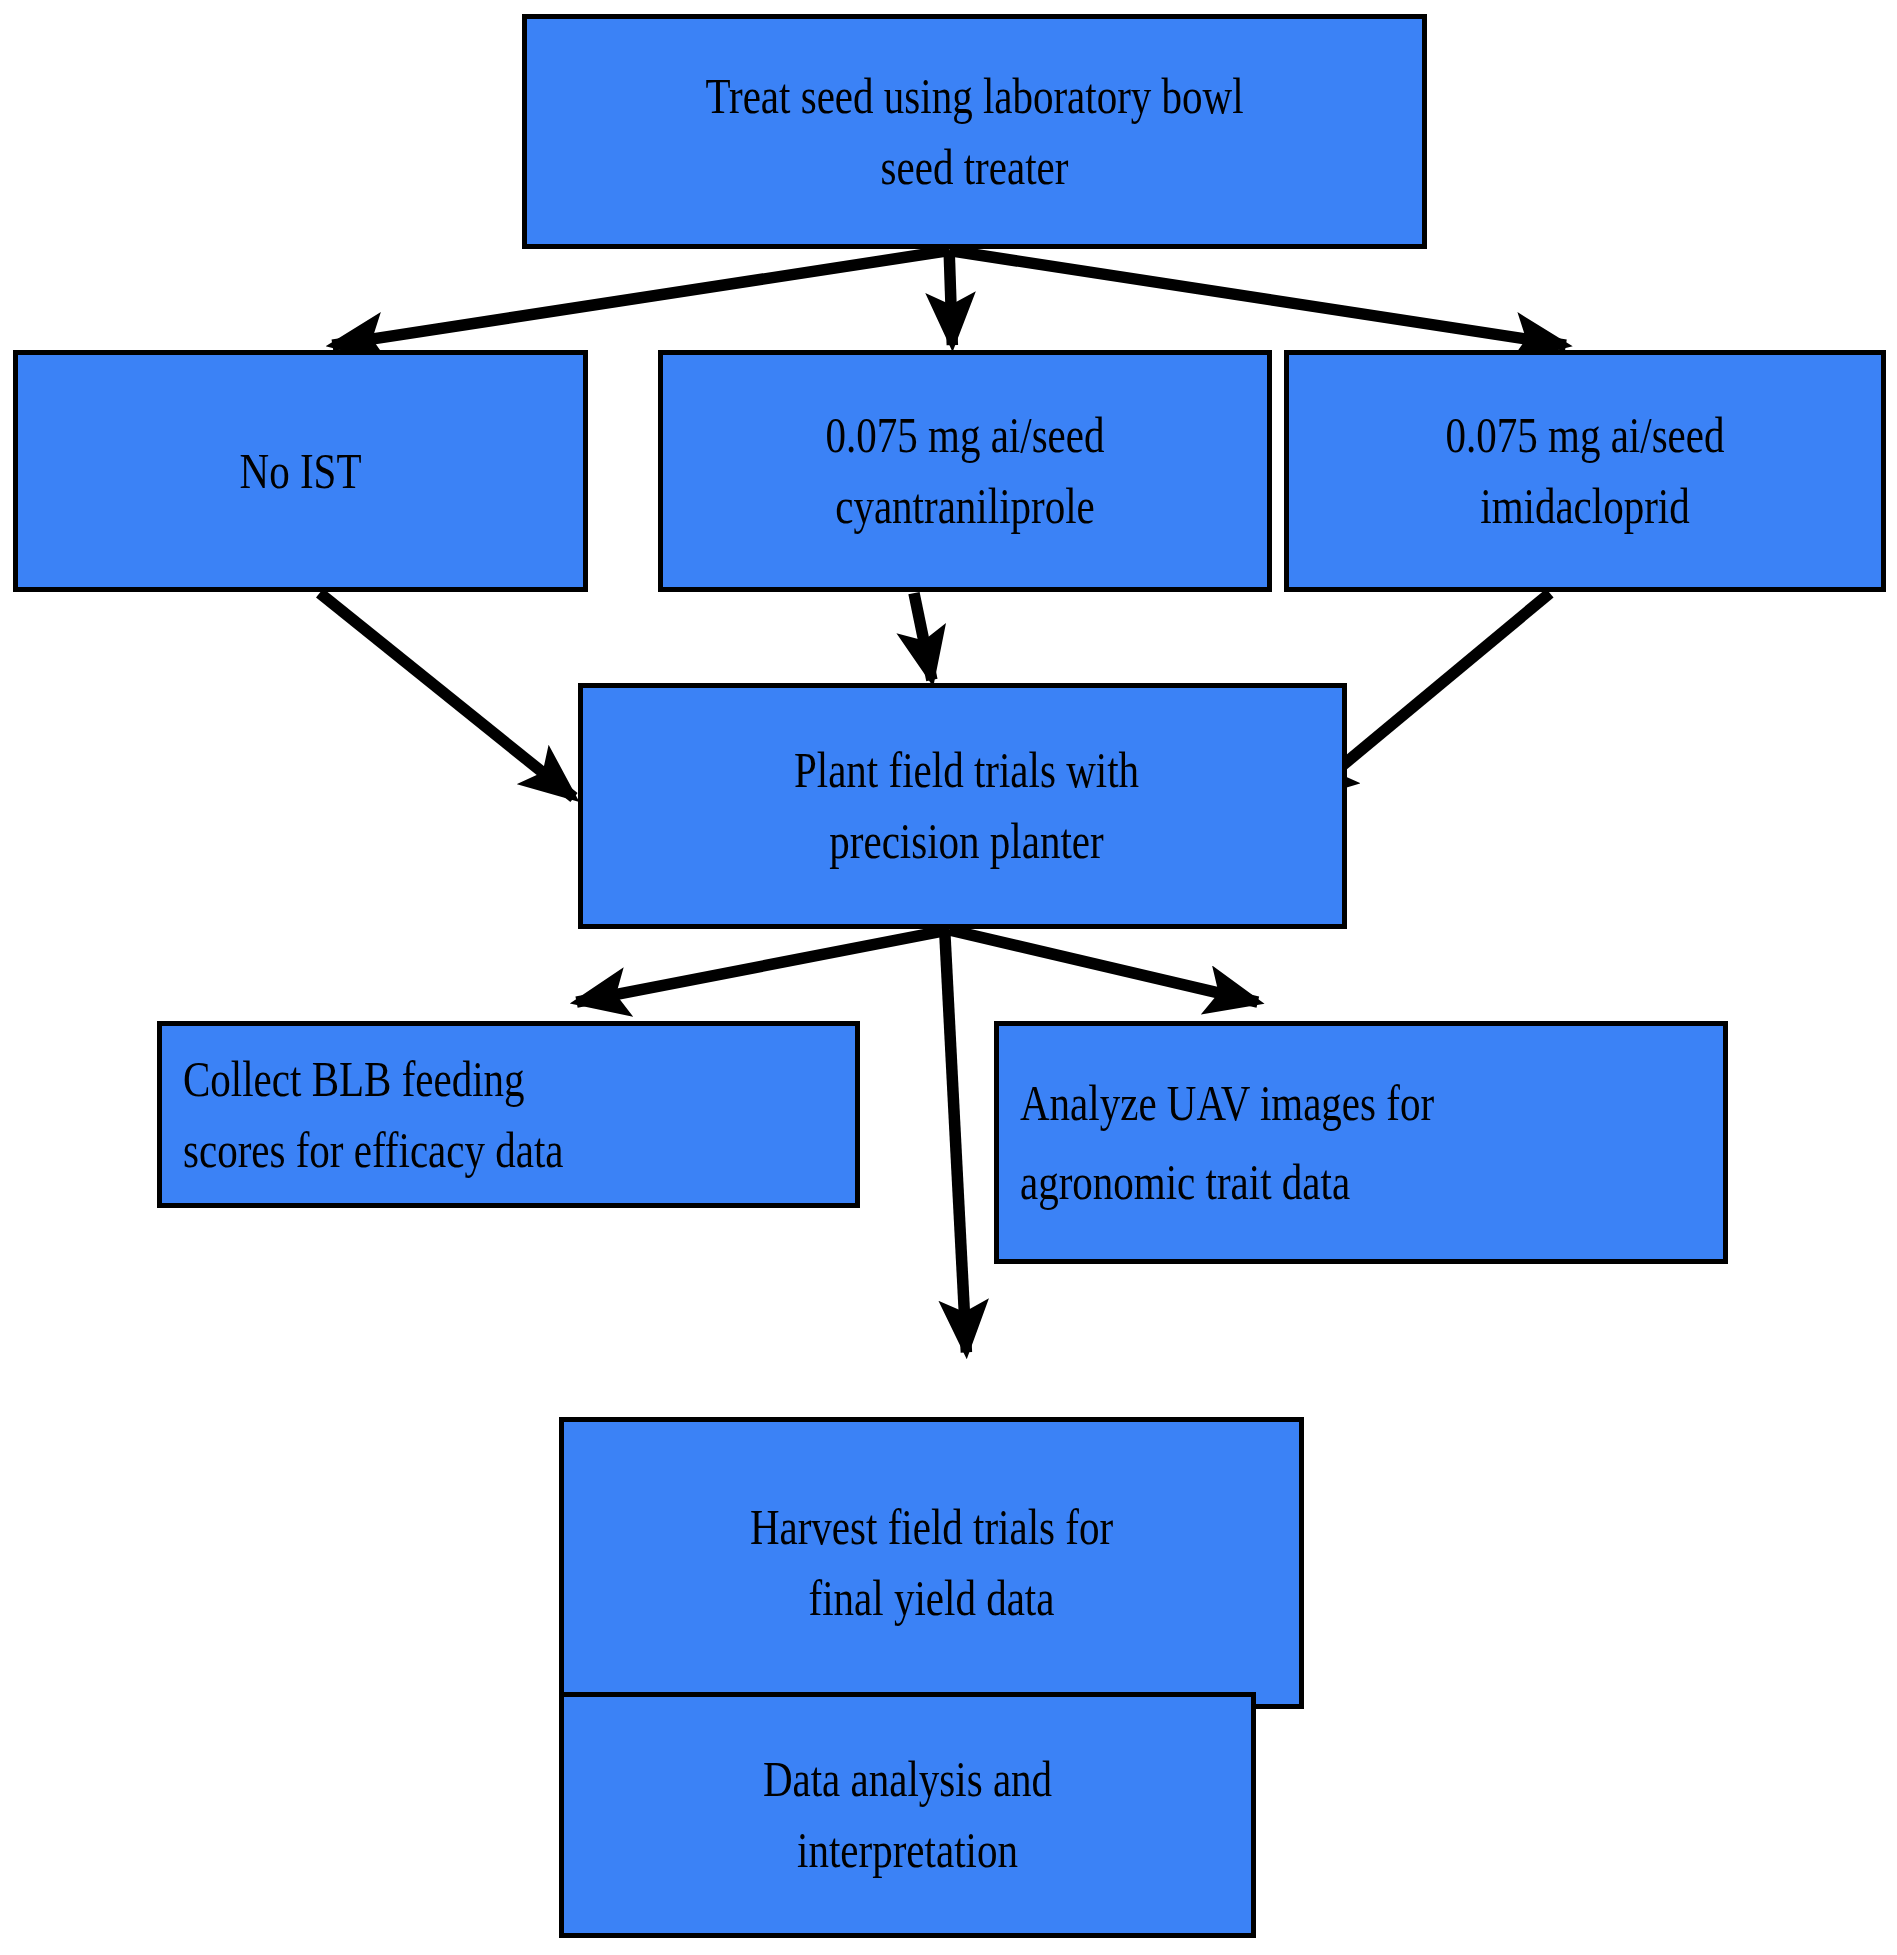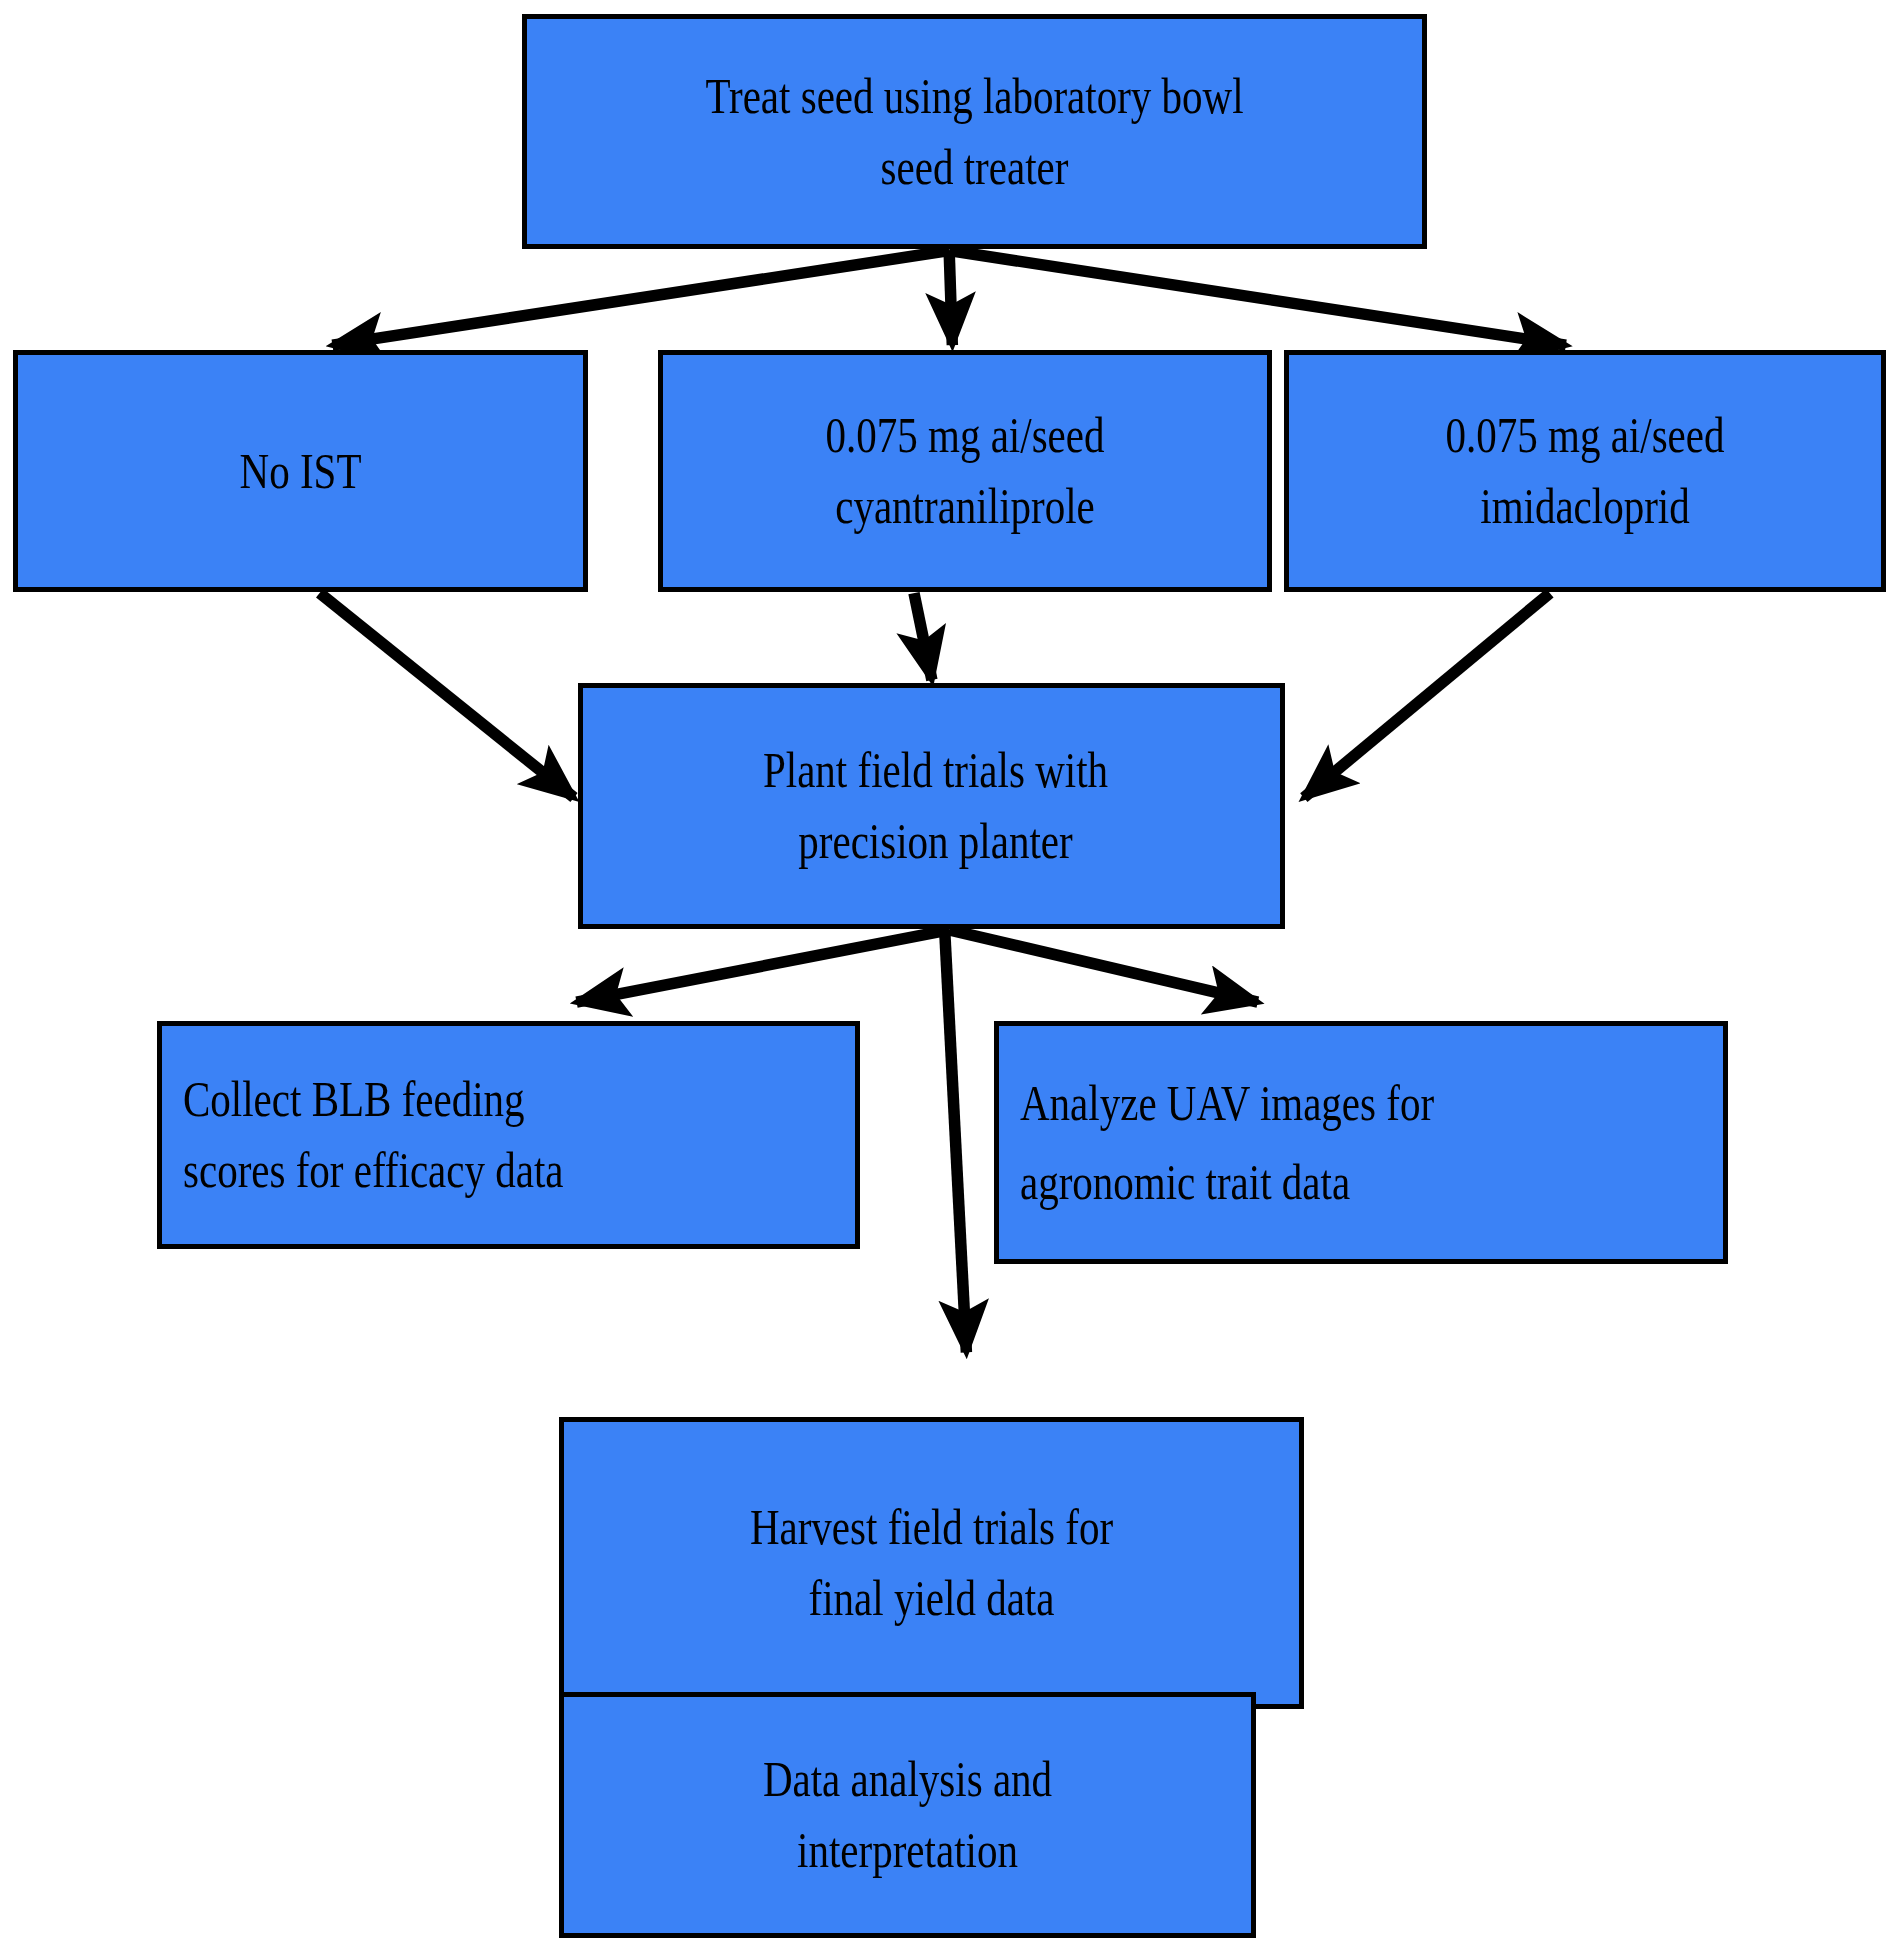--- a/index.html
+++ b/index.html
@@ -82,25 +82,25 @@
         <div class="node-text center">No IST</div>
       </div>
       <div class="node-box" style="left: 658px; top: 350px; width: 614px; height: 242px;">
         <div class="node-text center">0.075 mg ai/seed</div>
         <div class="node-text center">cyantraniliprole</div>
       </div>
       <div class="node-box" style="left: 1284px; top: 350px; width: 602px; height: 242px;">
         <div class="node-text center">0.075 mg ai/seed</div>
         <div class="node-text center">imidacloprid</div>
       </div>
-      <div class="node-box" style="left: 578px; top: 683px; width: 707px; height: 246px; padding-left: 8px;">
+      <div class="node-box" style="left: 578px; top: 683px; width: 769px; height: 246px; padding-left: 8px;">
         <div class="node-text center">Plant field trials with</div>
         <div class="node-text center">precision planter</div>
       </div>
-      <div class="node-box" style="left: 157px; top: 1021px; width: 703px; height: 228px;">
+      <div class="node-box" style="left: 157px; top: 1021px; width: 703px; height: 187px;">
         <div class="node-text left">Collect BLB feeding</div>
         <div class="node-text left">scores for efficacy data</div>
       </div>
       <div class="node-box" style="left: 994px; top: 1021px; width: 734px; height: 243px; gap: 8px;">
         <div class="node-text left">Analyze UAV images for</div>
         <div class="node-text left">agronomic trait data</div>
       </div>
       <div class="node-box" style="left: 559px; top: 1417px; width: 745px; height: 292px;">
         <div class="node-text center">Harvest field trials for</div>
         <div class="node-text center">final yield data</div>

